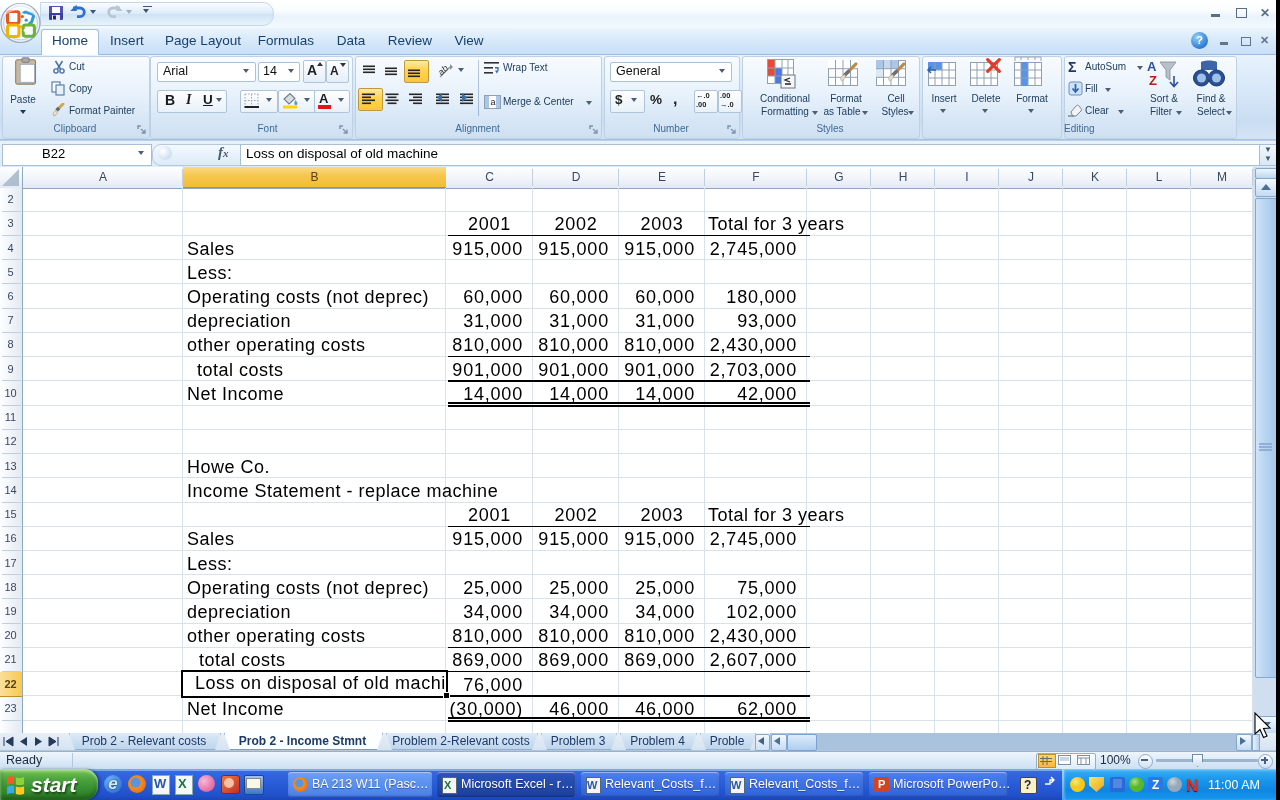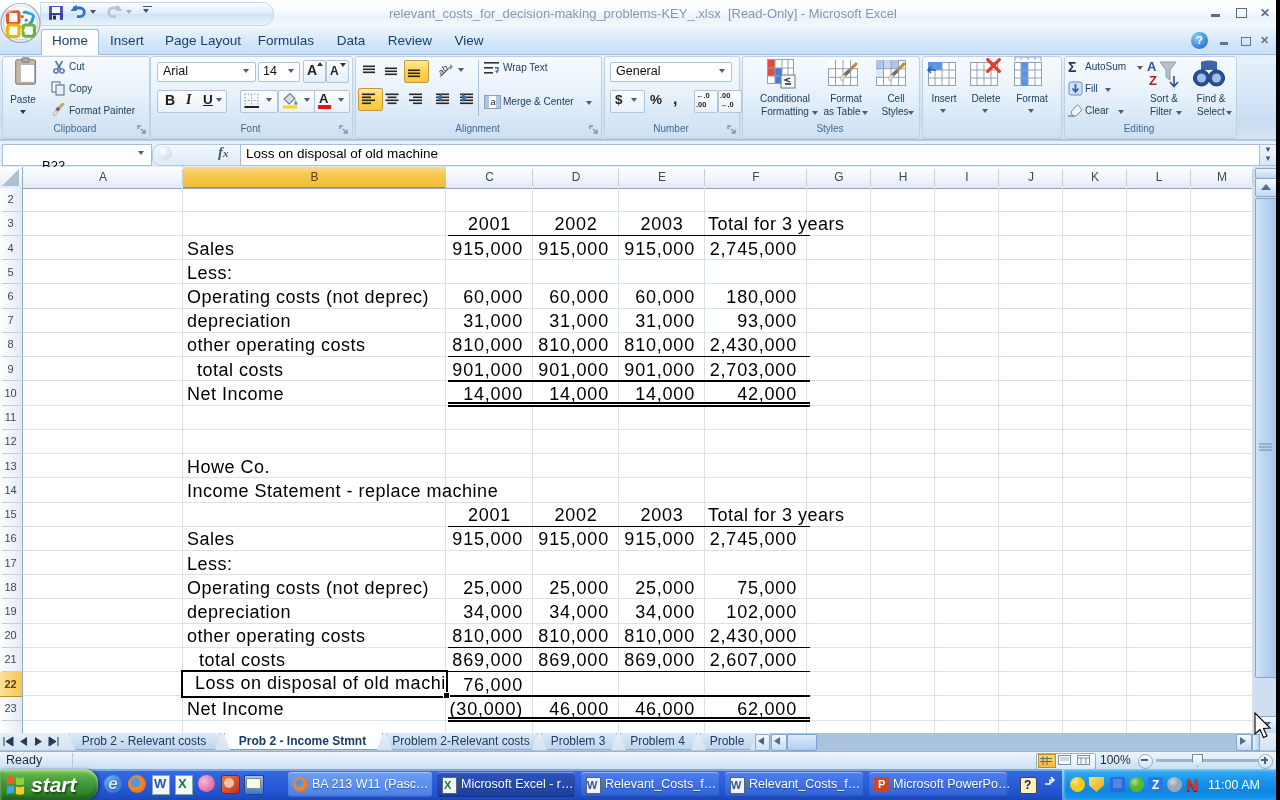--- a/index.html
+++ b/index.html
@@ -16,21 +16,20 @@
 .rn{color:#39485e;font-size:11px;text-align:center;}
 .combo{background:#fff;border:1px solid #abc1d8;border-radius:2px;}
 .dna{width:0;height:0;border-left:3.5px solid transparent;border-right:3.5px solid transparent;border-top:4px solid #4c5e74;display:block;}
 .sepv{width:1px;background:linear-gradient(#b6cce2,#9db8d4);}
 </style></head><body>
 <div id="screen">
 
 <div class="ab" style="left:0;top:0;width:1280px;height:28px;
   background:linear-gradient(#ffffff 0%,#f9fcfe 40%,#eaf3fc 58%,#f3f9fe 100%);
   border-bottom:1px solid #d8e4f2;"></div>
-<div class="ab" style="left:389px;top:6px;width:520px;height:17px;color:#8797ab;font-size:13px;white-space:nowrap;">relevant_costs_for_decision-making_problems-KEY_.xlsx&nbsp; [Read-Only] - Microsoft Excel</div>
 <div class="ab" style="left:1206px;top:5px;width:19px;height:15px;">
       <div class="ab" style="left:5px;top:9px;width:9px;height:3px;background:#5a6d85;"></div>
     </div>
     <div class="ab" style="left:1232px;top:5px;width:19px;height:15px;">
       <div class="ab" style="left:4px;top:3px;width:9px;height:8px;border:1.5px solid #5a6d85;"></div>
     </div>
     <div class="ab" style="left:1258px;top:5px;width:19px;height:15px;">
       <div class="ab" style="left:2px;top:1px;font-size:12px;color:#5a6d85;font-weight:bold;">✕</div>
     </div>
 <div class="ab" style="left:40px;top:2px;width:232px;height:22px;border:1px solid #c4d8ec;
@@ -104,36 +103,36 @@
       <div class="ab" style="left:2px;top:0px;font-size:11px;color:#61748c;font-weight:bold;">✕</div>
     </div>
 <div class="ab" style="left:0;top:55px;width:1280px;height:84px;
  background:linear-gradient(#e7f2fc,#d6e7f8 45%,#c9ddf2 80%,#d4e4f4);"></div>
 <div class="ab" style="left:0;top:139px;width:1280px;height:2px;background:linear-gradient(#9cbbdd,#c2d6ec);"></div>
 <div class="ab" style="left:2px;top:56px;width:146px;height:81px;border:1px solid #bed0e4;border-radius:3px;
  background:linear-gradient(#f8fbfe,#e7f1fb 48%,#d8e7f6 75%,#cfe0f2);"></div>
 <div class="ab glab" style="left:2px;top:123px;width:146px;text-align:center;">Clipboard</div>
     <div class="ab" style="left:150px;top:56px;width:201px;height:81px;border:1px solid #bed0e4;border-radius:3px;
  background:linear-gradient(#f8fbfe,#e7f1fb 48%,#d8e7f6 75%,#cfe0f2);"></div>
-<div class="ab glab" style="left:150px;top:123px;width:201px;text-align:center;">Font</div>
+<div class="ab glab" style="left:150px;top:123px;width:201px;text-align:center;padding-left:17px;">Font</div>
     <div class="ab" style="left:355px;top:56px;width:245px;height:81px;border:1px solid #bed0e4;border-radius:3px;
  background:linear-gradient(#f8fbfe,#e7f1fb 48%,#d8e7f6 75%,#cfe0f2);"></div>
 <div class="ab glab" style="left:355px;top:123px;width:245px;text-align:center;">Alignment</div>
     <div class="ab" style="left:604px;top:56px;width:134px;height:81px;border:1px solid #bed0e4;border-radius:3px;
  background:linear-gradient(#f8fbfe,#e7f1fb 48%,#d8e7f6 75%,#cfe0f2);"></div>
 <div class="ab glab" style="left:604px;top:123px;width:134px;text-align:center;">Number</div>
     <div class="ab" style="left:742px;top:56px;width:176px;height:81px;border:1px solid #bed0e4;border-radius:3px;
  background:linear-gradient(#f8fbfe,#e7f1fb 48%,#d8e7f6 75%,#cfe0f2);"></div>
 <div class="ab glab" style="left:742px;top:123px;width:176px;text-align:center;">Styles</div>
     <div class="ab" style="left:922px;top:56px;width:138px;height:81px;border:1px solid #bed0e4;border-radius:3px;
  background:linear-gradient(#f8fbfe,#e7f1fb 48%,#d8e7f6 75%,#cfe0f2);"></div>
 <div class="ab glab" style="left:922px;top:123px;width:138px;text-align:center;margin-top:28px;">Cells</div>
     <div class="ab" style="left:1064px;top:56px;width:171px;height:81px;border:1px solid #bed0e4;border-radius:3px;
  background:linear-gradient(#f8fbfe,#e7f1fb 48%,#d8e7f6 75%,#cfe0f2);"></div>
-<div class="ab glab" style="left:1064px;top:123px;width:150px;text-align:center;">Editing</div>
+<div class="ab glab" style="left:1064px;top:123px;width:150px;">Editing</div>
     <svg class="ab" style="left:137px;top:125px;" width="10" height="10" viewBox="0 0 10 10">
  <path d="M1,4 L1,1 L4,1" stroke="#7d94ad" stroke-width="1.5" fill="none"></path>
  <path d="M4,4 L8,8 M8,4.5 L8,8 L4.5,8" stroke="#7d94ad" stroke-width="1.3" fill="none"></path>
     </svg>
     <svg class="ab" style="left:339px;top:125px;" width="10" height="10" viewBox="0 0 10 10">
  <path d="M1,4 L1,1 L4,1" stroke="#7d94ad" stroke-width="1.5" fill="none"></path>
  <path d="M4,4 L8,8 M8,4.5 L8,8 L4.5,8" stroke="#7d94ad" stroke-width="1.3" fill="none"></path>
     </svg>
     <svg class="ab" style="left:589px;top:125px;" width="10" height="10" viewBox="0 0 10 10">
  <path d="M1,4 L1,1 L4,1" stroke="#7d94ad" stroke-width="1.5" fill="none"></path>
@@ -466,21 +465,21 @@
 <circle cx="24.5" cy="20" r="4.5" fill="#9fc0e8"></circle>
 <rect x="14" y="16" width="6" height="6" fill="#2a4f92"></rect>
     </svg>
     <div class="ab rtx" style="left:1188px;top:93px;width:46px;text-align:center;">Find &amp;</div>
     <div class="ab rtx" style="left:1186px;top:106px;width:50px;text-align:center;">Select</div>
     <div class="ab" style="left:1226px;top:111px;">
       <span class="dna"></span>
     </div>
 <div class="ab" style="left:0;top:141px;width:1280px;height:25.5px;background:linear-gradient(#e9f2fb,#dcebf8);border-bottom:1px solid #a9c0d8;"></div>
 <div class="ab" style="left:2px;top:143.5px;width:148px;height:20px;background:#fff;border:1px solid #a9bed4;"></div>
-<div class="ab" style="left:42px;top:146px;font-size:13px;color:#000;margin-top:12px;">B22</div>
+<div class="ab" style="left:42px;top:146px;font-size:13px;color:#000;">B22</div>
 <div class="ab" style="left:138px;top:151px;">
       <span class="dna"></span>
     </div>
 <div class="ab" style="left:152px;top:143.5px;width:88px;height:20px;border:1px solid #b6c9dc;border-radius:9px 0 0 9px;
  background:linear-gradient(#f4f9fe,#dcebf8);"></div>
 <div class="ab" style="left:158px;top:146px;width:14px;height:14px;border-radius:50%;background:radial-gradient(circle at 35% 35%,#ffffff,#cfe0f0 70%,#b8cee4);"></div>
 <div class="ab" style="left:218px;top:144px;font-family:'Liberation Serif',serif;font-style:italic;font-weight:bold;font-size:15px;color:#4a5a6e;">f<span style="font-size:11px;">x</span></div>
 <div class="ab" style="left:240px;top:143.5px;width:1022px;height:20px;background:#fff;border:1px solid #a9bed4;border-right:none;"></div>
 <div class="ab" style="left:246px;top:146px;font-size:13.5px;color:#000;">Loss on disposal of old machine</div>
 <div class="ab" style="left:1259px;top:143.5px;width:16px;height:20px;background:linear-gradient(#f0f7fd,#d8e8f6);border:1px solid #a9bed4;

